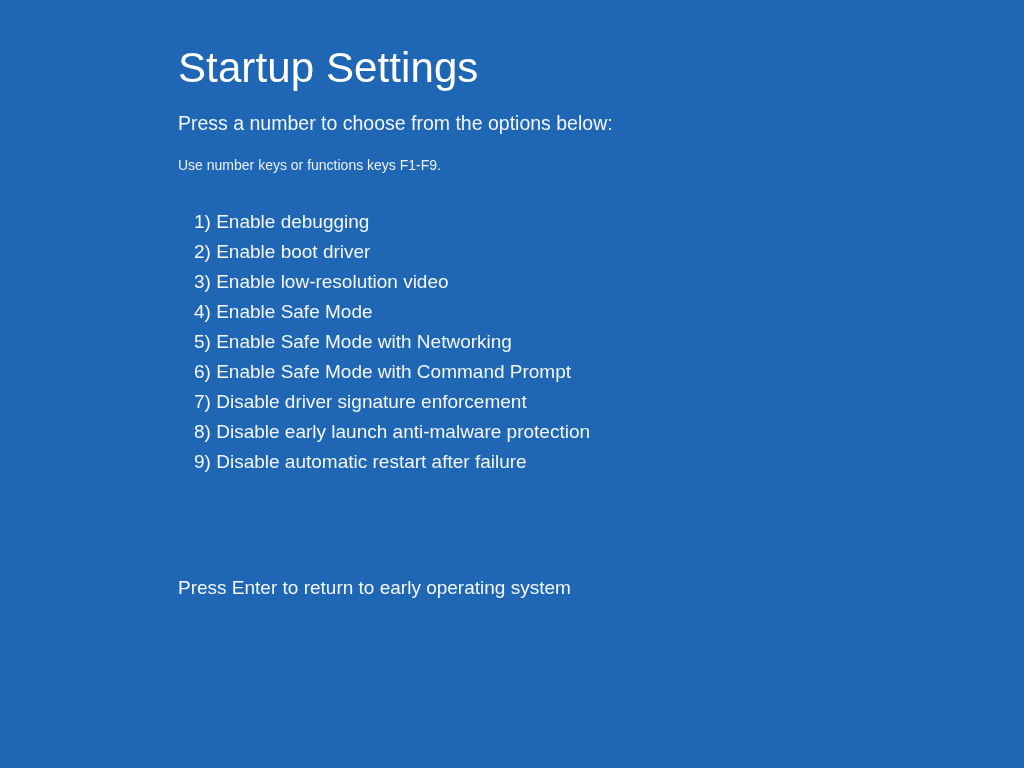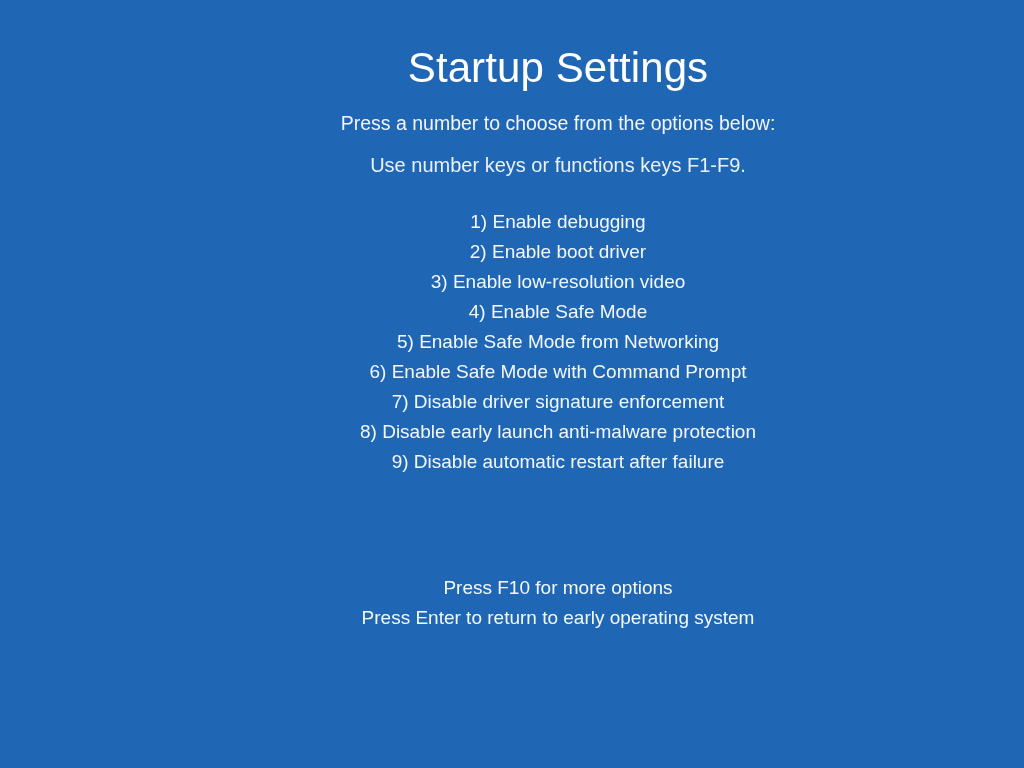--- a/index.html
+++ b/index.html
@@ -15,21 +15,20 @@
     font-family: "Liberation Sans", sans-serif;
     -webkit-font-smoothing: antialiased;
   }
 
   #screen {
     position: relative;
     width: 868px;
     height: 768px;
     background: #1f66b5;
     box-sizing: border-box;
-    text-align: center;
   }
 
   #content {
     position: absolute;
     left: 178px;
     top: 42px;
     width: 760px;
   }
 
   .title {
@@ -45,21 +44,21 @@
   .subtitle {
     font-size: 19.5px;
     font-weight: 400;
     line-height: 26px;
     color: #f2f6fb;
     margin-top: 16px;
     white-space: nowrap;
   }
 
   .hint {
-    font-size: 20px;
+    font-size: 14px;
     font-weight: 400;
     line-height: 20px;
     color: #eaf1f9;
     margin-top: 19px;
     white-space: nowrap;
   }
 
   .options {
     list-style: none;
     margin: 16px;
@@ -120,39 +119,38 @@
       <li class="option">
         <span class="opt-key">3) </span>
         <span class="opt-label">Enable low-resolution video</span>
       </li>
       <li class="option">
         <span class="opt-key">4) </span>
         <span class="opt-label">Enable Safe Mode</span>
       </li>
       <li class="option">
         <span class="opt-key">5) </span>
-        <span class="opt-label">Enable Safe Mode from Networking</span>
+        <span class="opt-label">Enable Safe Mode with Networking</span>
       </li>
       <li class="option">
         <span class="opt-key">6) </span>
         <span class="opt-label">Enable Safe Mode with Command Prompt</span>
       </li>
       <li class="option">
         <span class="opt-key">7) </span>
         <span class="opt-label">Disable driver signature enforcement</span>
       </li>
       <li class="option">
         <span class="opt-key">8) </span>
         <span class="opt-label">Disable early launch anti-malware protection</span>
       </li>
       <li class="option">
         <span class="opt-key">9) </span>
         <span class="opt-label">Disable automatic restart after failure</span>
       </li>
     </ul>
 
     <div class="footer">
-      <div class="footer-line">Press F10 for more options</div>
       <div class="footer-line">Press Enter to return to early operating system</div>
     </div>
 
   </div>
 </div>
 
 </body></html>

